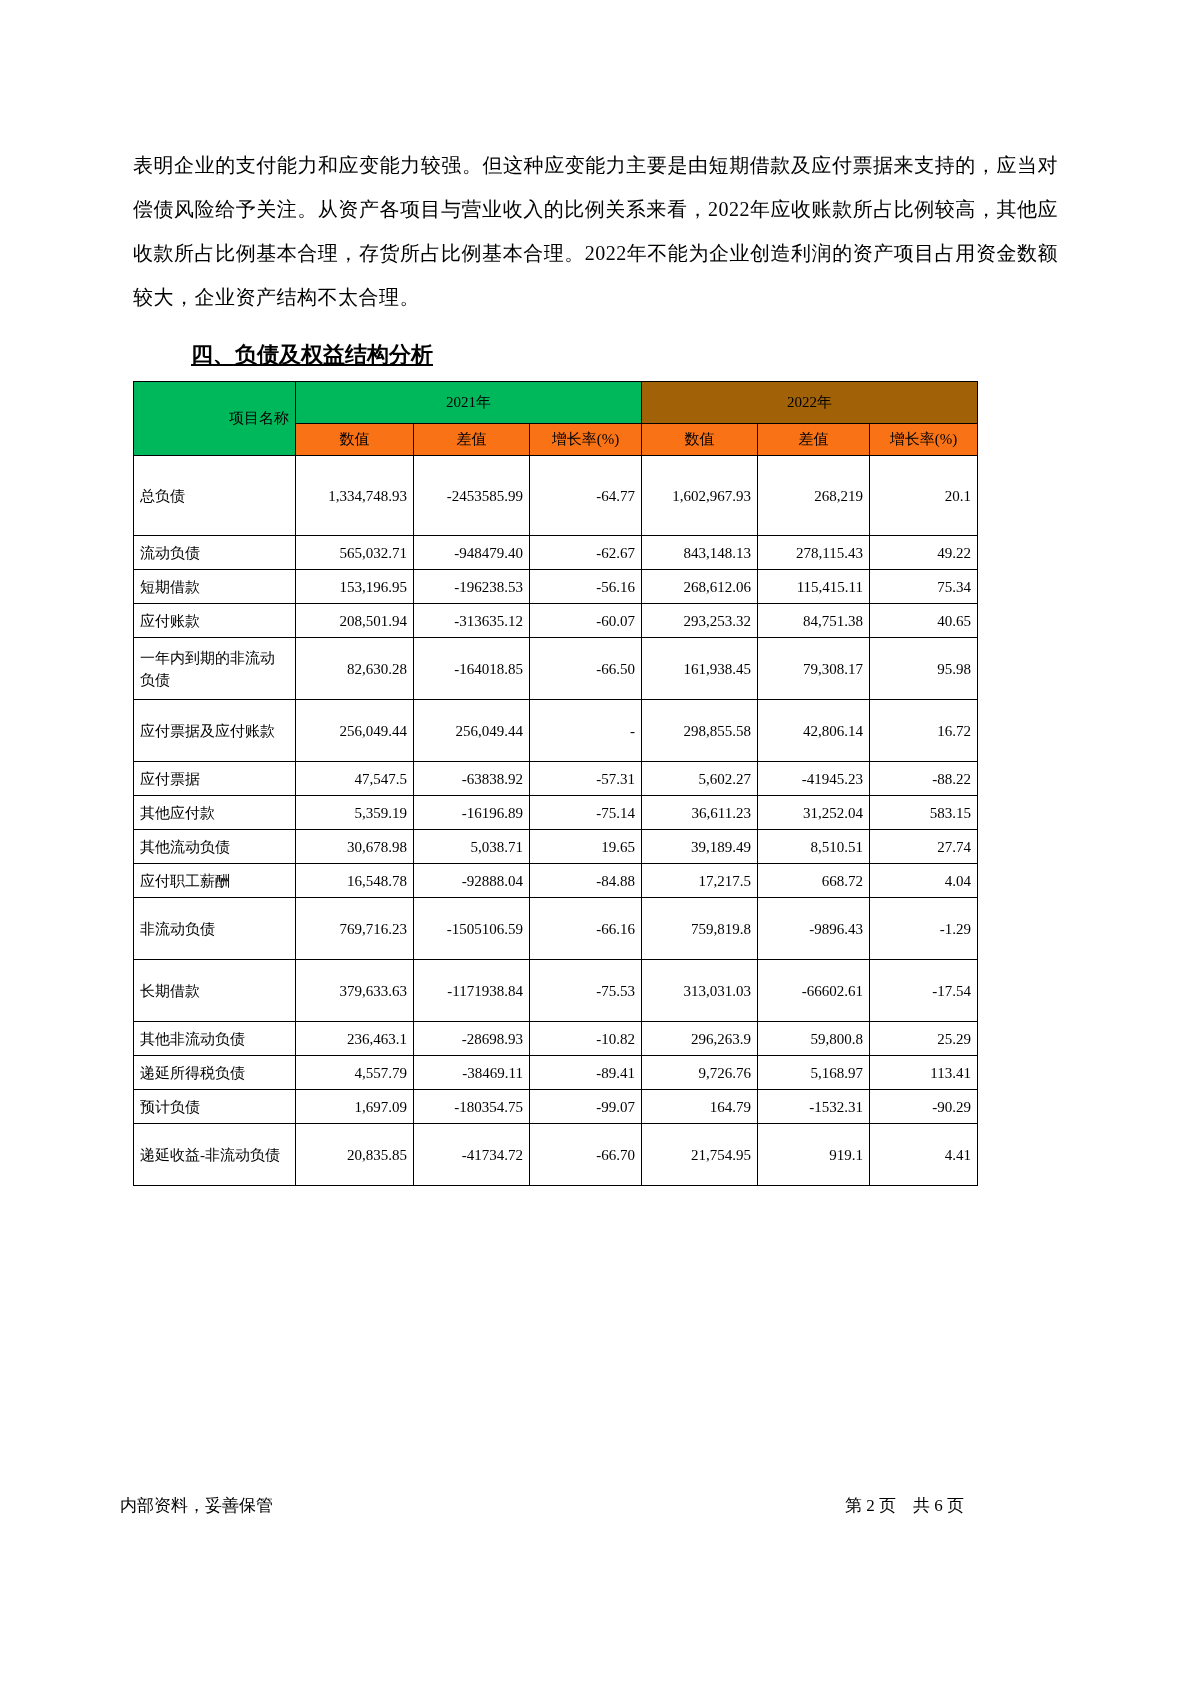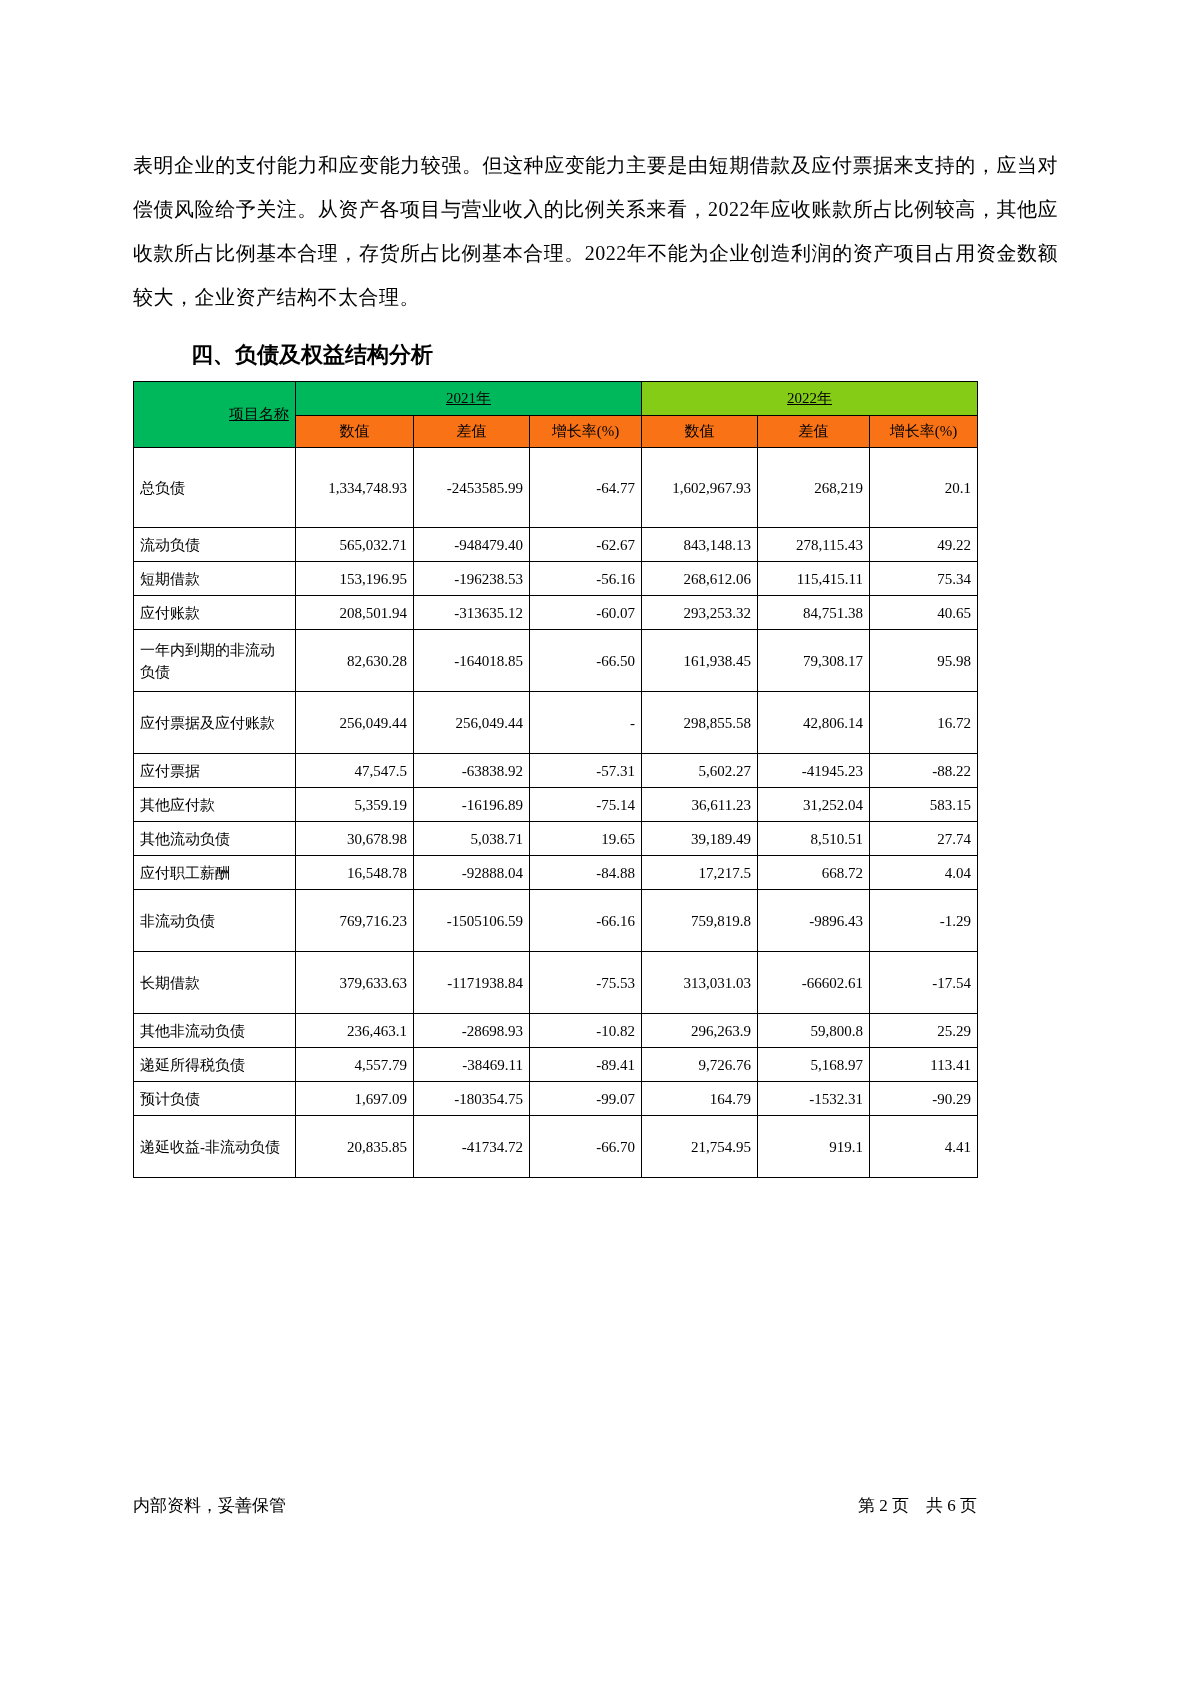--- a/index.html
+++ b/index.html
@@ -22,20 +22,21 @@
     letter-spacing:0.5px;
   }
   .indent { text-indent:2em; }
   h2.section-heading {
     margin:16px 0 6px 0;
     padding-left:58px;
     font-family:"Liberation Sans","DejaVu Sans",sans-serif;
     font-size:22px;
     font-weight:bold;
     line-height:40px;
+    text-decoration:underline;
   }
   .table-title {
     width:844px;
     text-align:center;
     font-size:15px;
     margin-top:30px;
     margin-bottom:8px;
   }
   table.liab {
     border-collapse:collapse;
@@ -44,34 +45,34 @@
   }
   table.liab th, table.liab td {
     border:1px solid #000;
     font-size:15px;
     font-weight:normal;
     padding:2px 6px;
     box-sizing:border-box;
     vertical-align:middle;
     overflow:hidden;
   }
-  thead tr.group-row th { height:34px; text-align:center;text-decoration:underline; }
+  thead tr.group-row th { height:42px; text-align:center; }
   thead tr.sub-row th { height:32px; text-align:center; background:#f97316; }
   td.cell-label { text-align:left; padding-left:8px; line-height:22px; }
   td.cell-num { text-align:right; word-break:break-all; line-height:22px; }
   tbody tr { height:34px; }
   tbody tr:nth-child(1) { height:80px; }
   tbody tr:nth-child(5),
   tbody tr:nth-child(6),
   tbody tr:nth-child(11),
   tbody tr:nth-child(12),
   tbody tr:nth-child(16) { height:62px; }
   .footer {
     position:absolute;
-    left:133px;
+    left:120px;
     top:1494px;
     width:844px;
     display:flex;
     justify-content:space-between;
     font-size:17px;
     text-align:center;
   }
 </style>
 </head>
 <body>
@@ -91,21 +92,21 @@
       <col style="width:116px">
       <col style="width:112px">
       <col style="width:116px">
       <col style="width:112px">
       <col style="width:108px">
     </colgroup>
     <thead>
       <tr class="group-row">
         <th rowspan="2" class="green-bg" style="background: rgb(0, 184, 92); text-align: right;">项目名称</th>
         <th colspan="3" class="green-bg" style="background: rgb(0, 184, 92);">2021年</th>
-        <th colspan="3" class="green-bg" style="background: #84cc16;">2022年</th>
+        <th colspan="3" class="green-bg" style="background: #a16207;">2022年</th>
       </tr>
       <tr class="sub-row">
         <th>数值</th>
         <th>差值</th>
         <th>增长率(%)</th>
         <th>数值</th>
         <th>差值</th>
         <th>增长率(%)</th>
       </tr>
     </thead>

